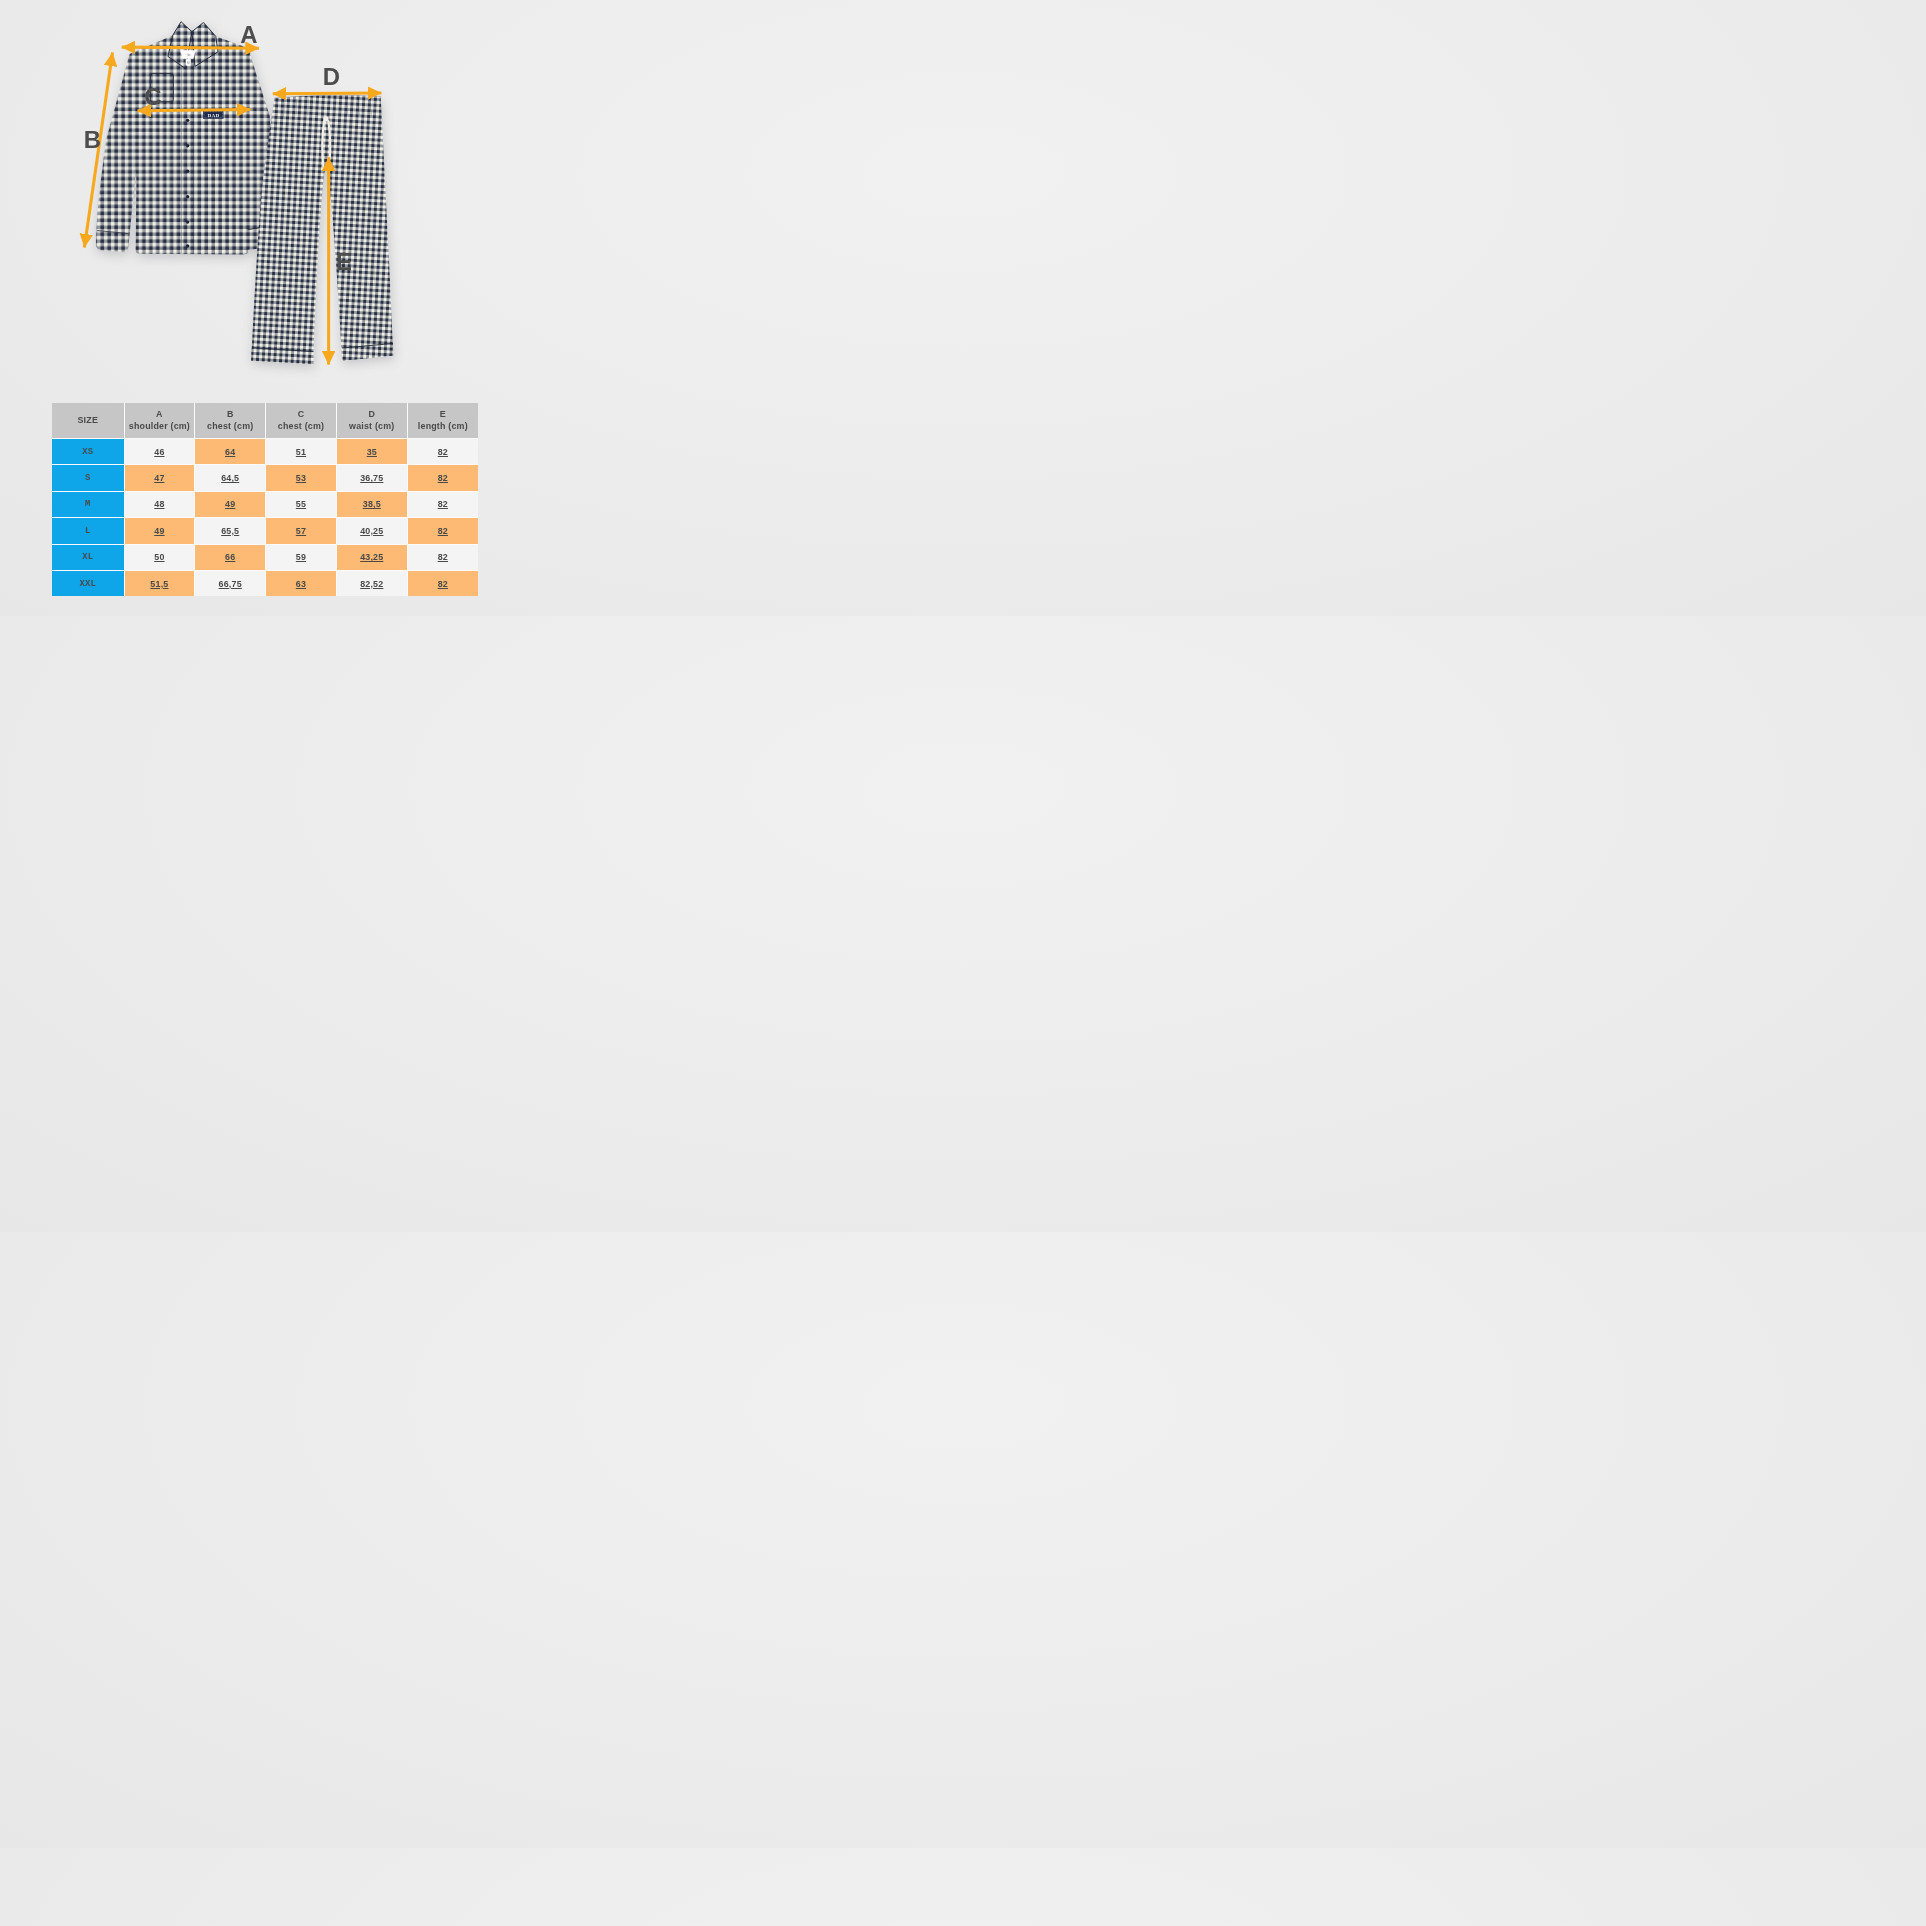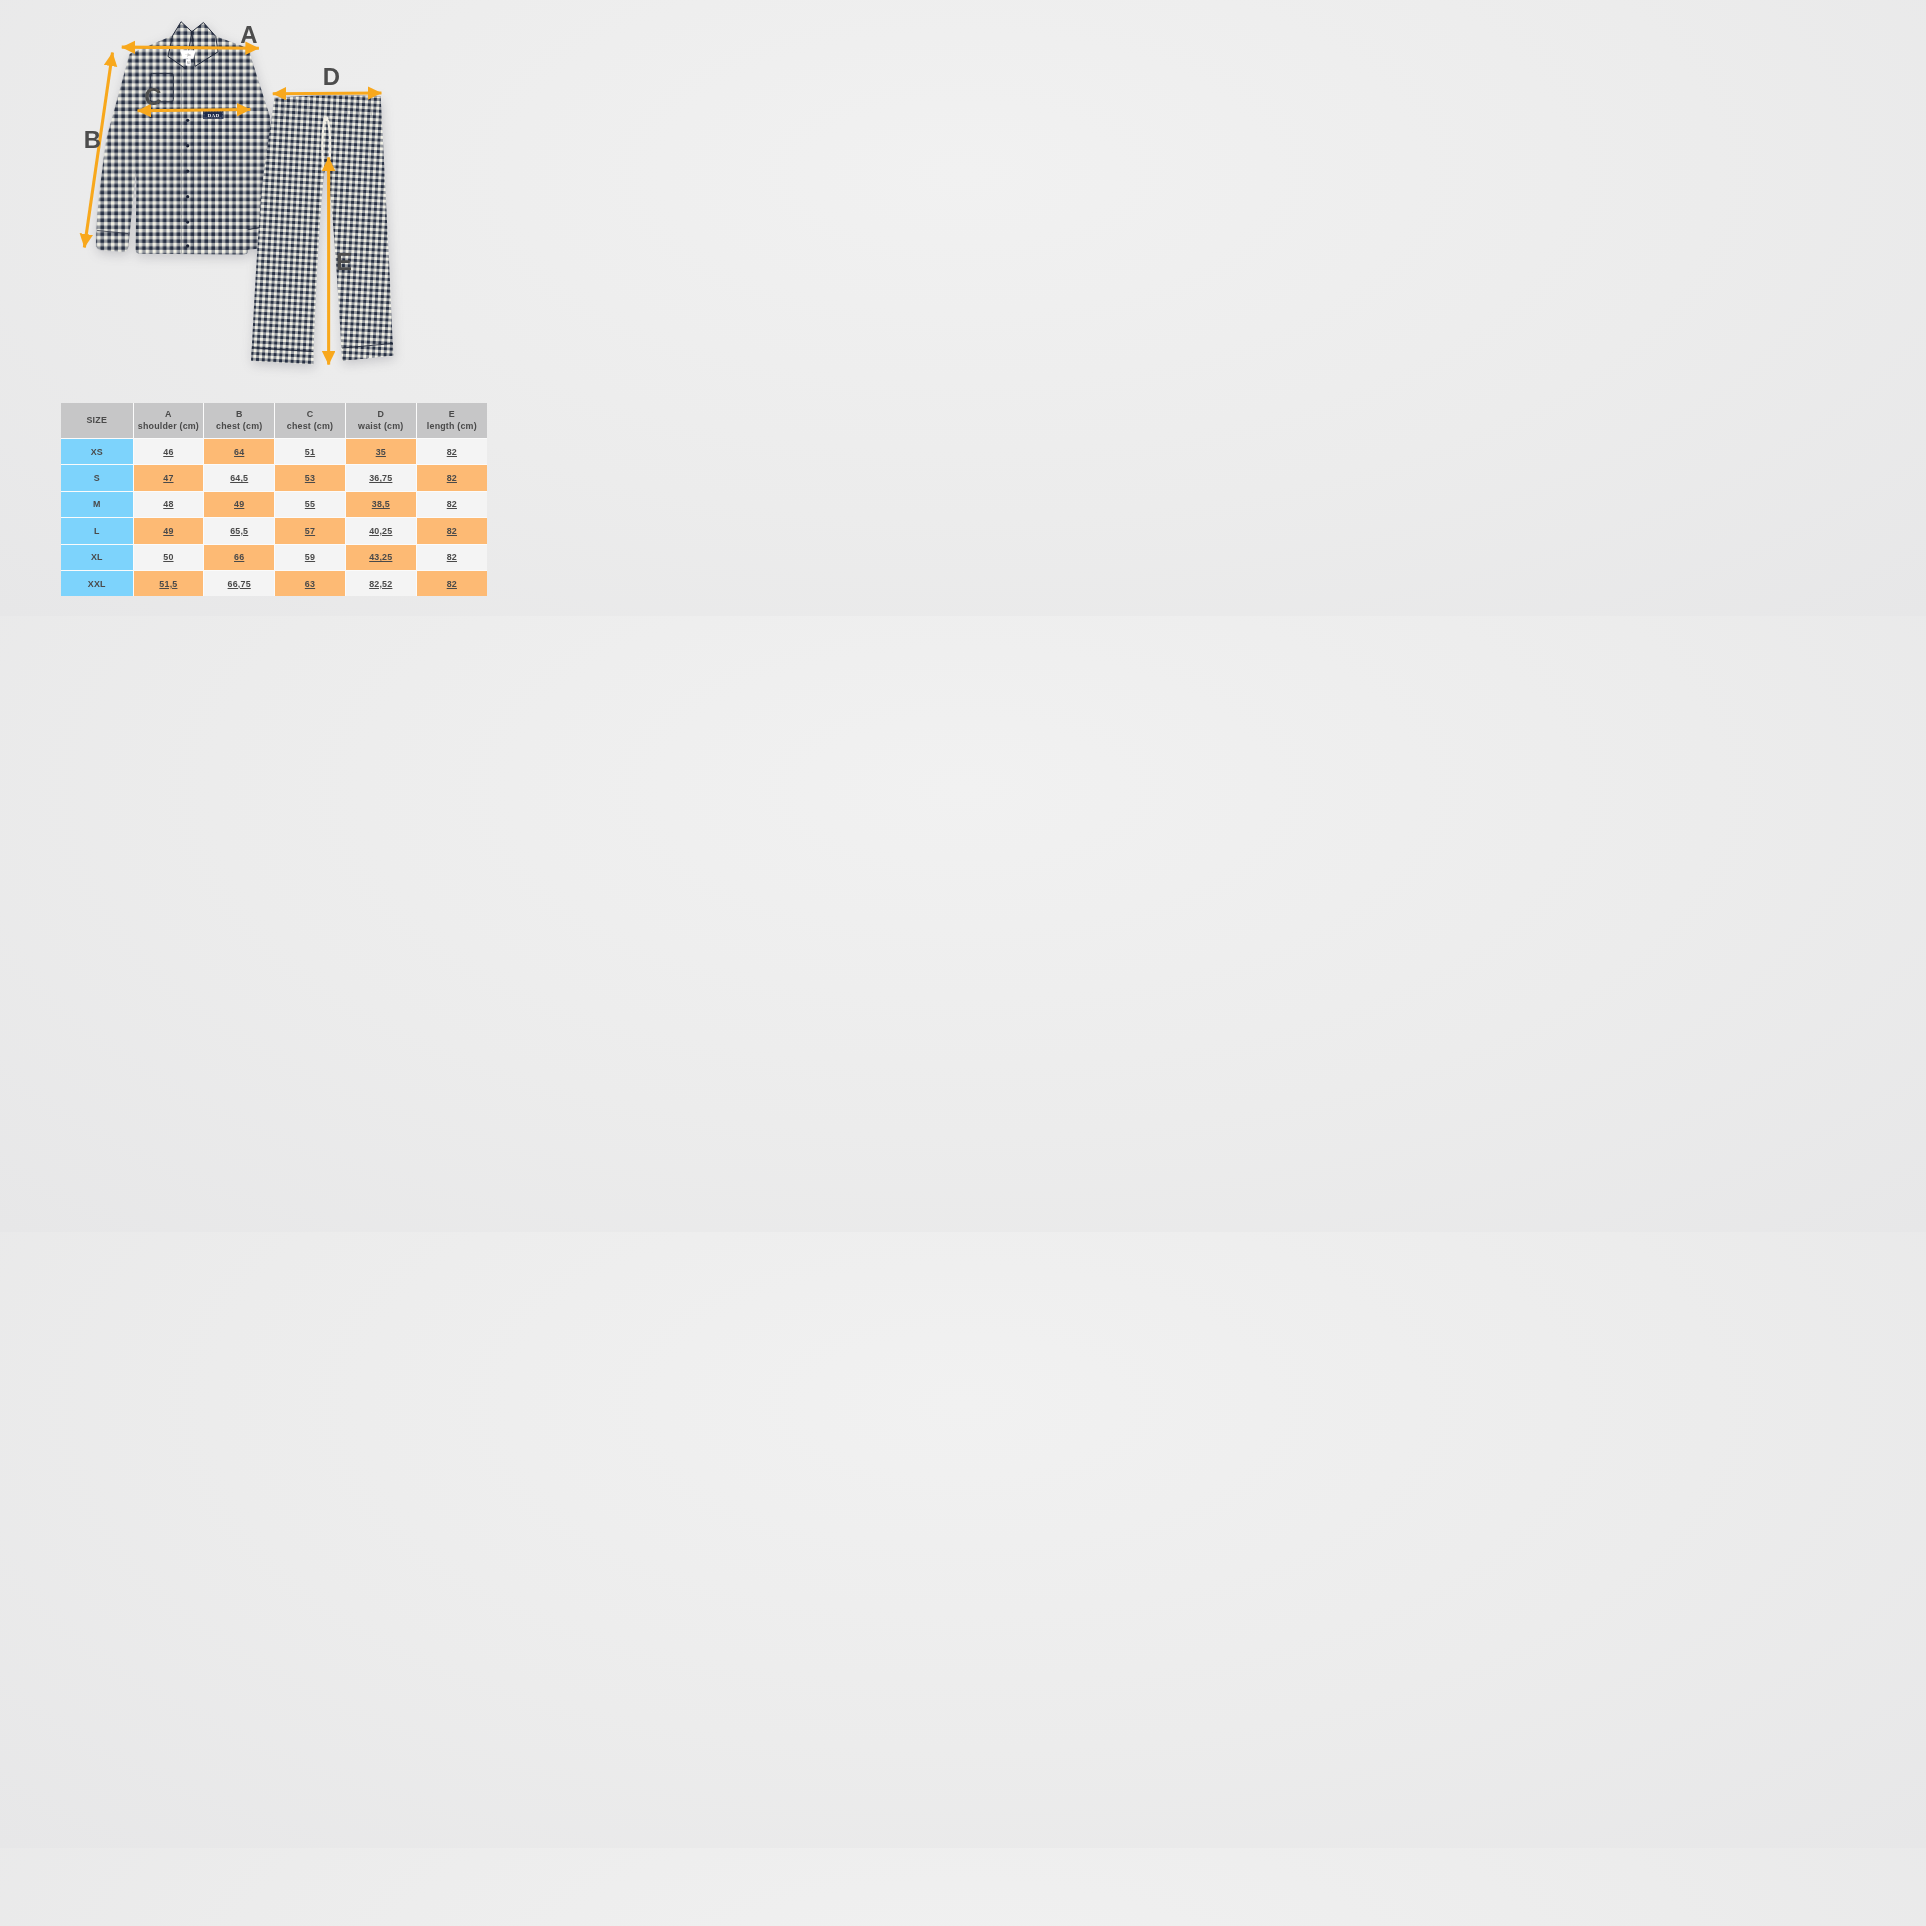--- a/index.html
+++ b/index.html
@@ -7,35 +7,35 @@
     width:497px;height:616px;overflow:hidden;
     font-family:"Liberation Sans","DejaVu Sans",sans-serif;
     background:radial-gradient(ellipse at 50% 28%, #f1f1f1 0%, #ececec 55%, #e7e7e8 100%);
     position:relative;
   }
   .stage{position:absolute;inset:0;}
   svg.diagram{position:absolute;left:0;top:0;width:497px;height:401px;}
   .garment{filter:drop-shadow(3px 9px 14px rgba(70,70,80,.22));}
 
   
-  .table-wrap{position:absolute;left:42px;top:403px;width:426px;padding-left:19px;}
+  .table-wrap{position:absolute;left:33px;top:403px;width:426px;padding-left:19px;}
   table.size-table{
     width:426px;border-collapse:collapse;table-layout:fixed;
     color:#4a4a4a;
   }
   table.size-table col.c0{width:72px;}
   table.size-table th,table.size-table td{
     border:0.8px solid #fbfbfb;
     text-align:center;vertical-align:middle;
     font-weight:bold;font-size:8.9px;letter-spacing:0.2px;
     padding:0;
   }
   table.size-table thead th{height:35px;background:#c6c6c7;}
   table.size-table thead th .hl{display:block;line-height:11.6px;}
-  table.size-table tbody th{height:25.4px;background:#7dd3fc;}
+  table.size-table tbody th{height:25.4px;background:#0ea5e9;font-family:Liberation Mono, monospace;}
   table.size-table tbody td{height:25.4px;text-decoration:underline;}
   td.cell-light{background:#f4f4f4;}
   td.cell-white{background:#fdba74;}
   table.size-table tr :first-child{border-left:none;}
   table.size-table tr :last-child{border-right:none;}
   table.size-table thead th{border-top:none;}
   table.size-table tbody tr:last-child th,
   table.size-table tbody tr:last-child td{border-bottom:none;}
 
   

